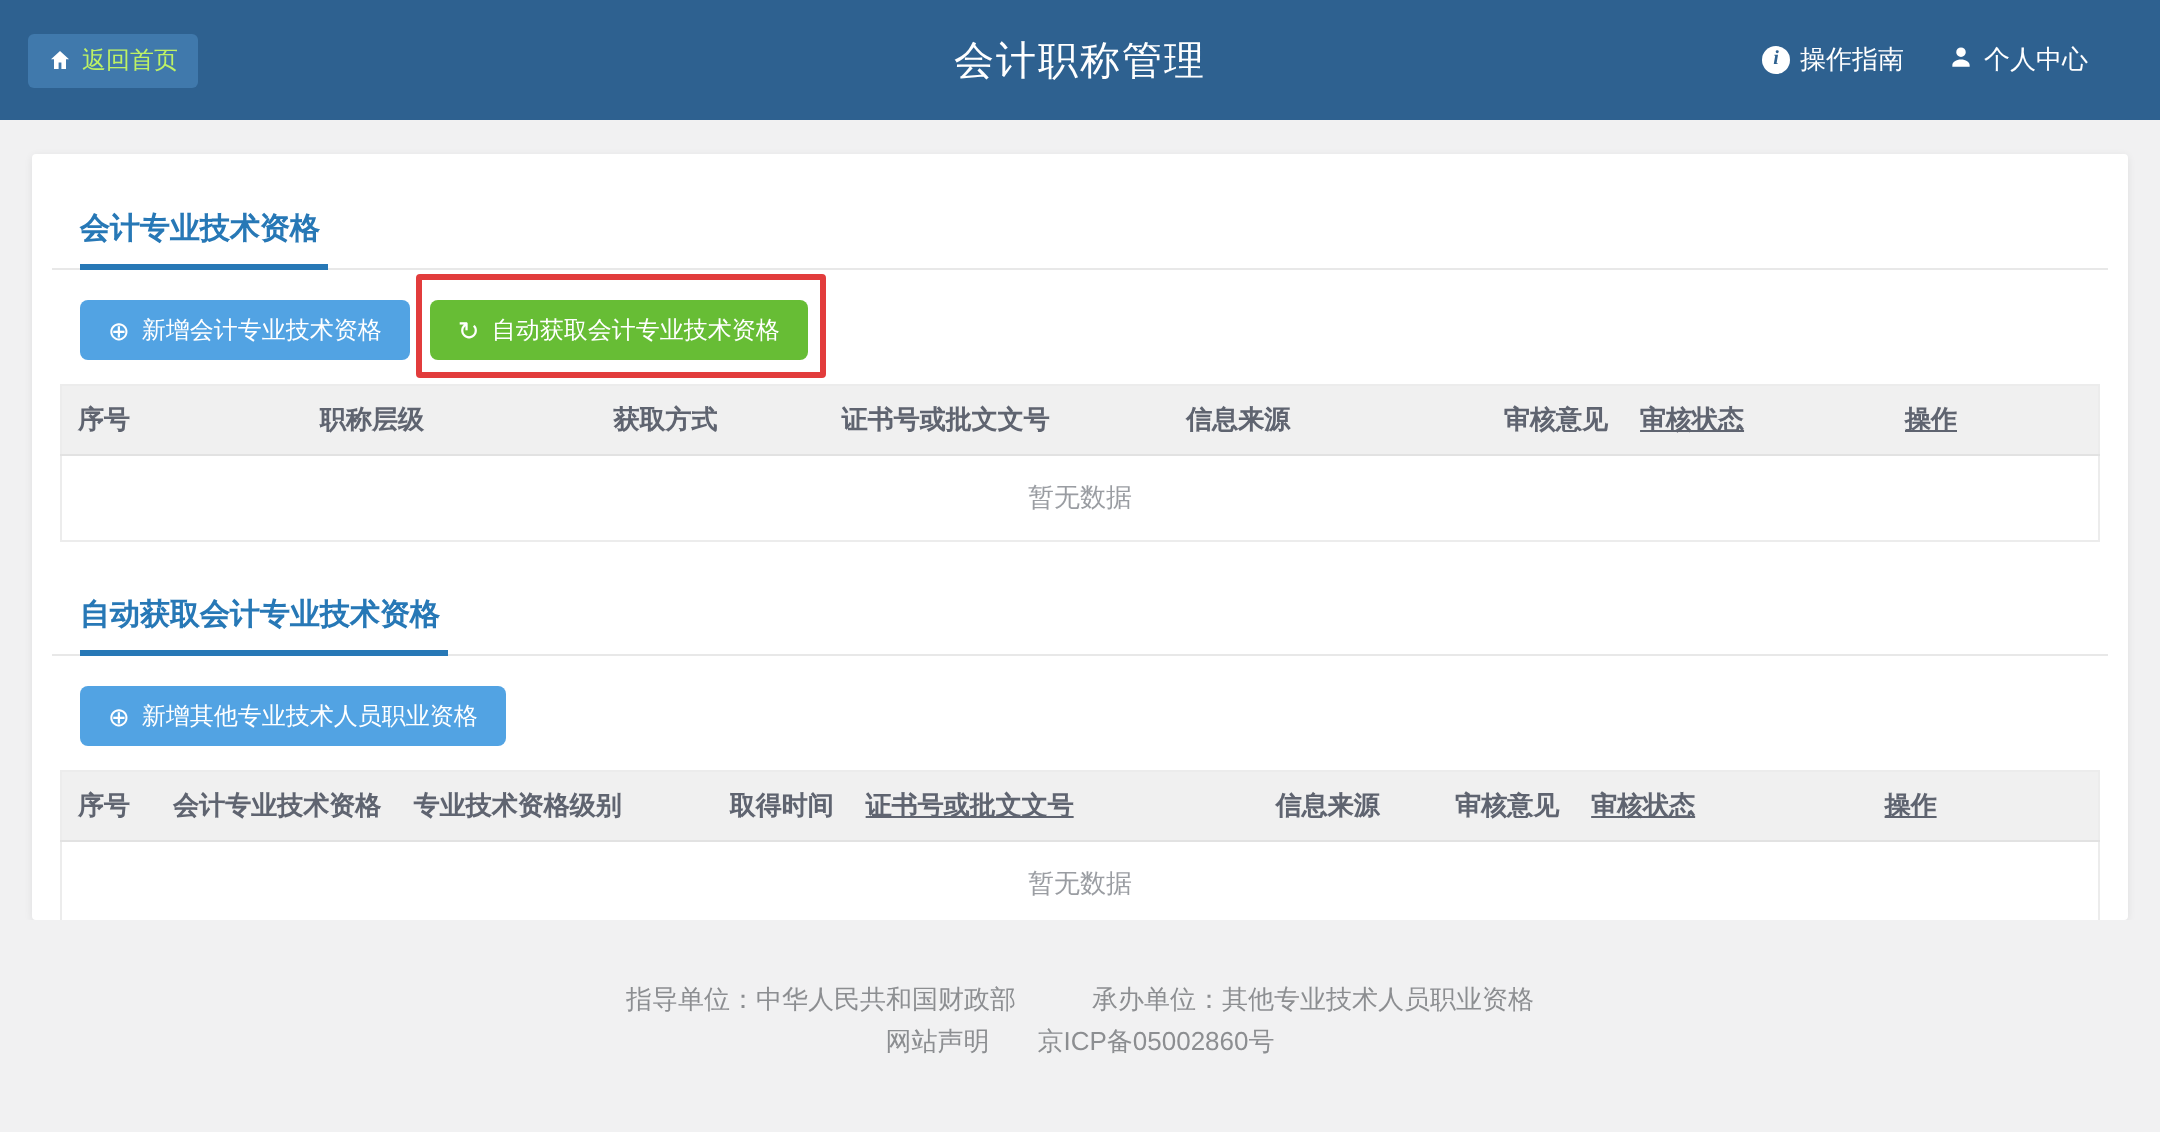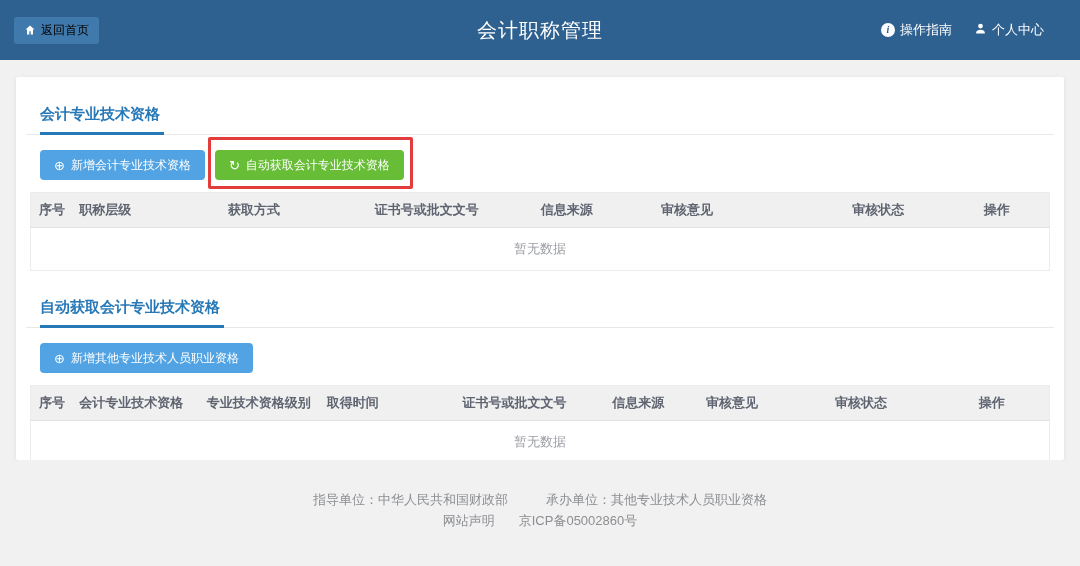--- a/index.html
+++ b/index.html
@@ -10,21 +10,21 @@
   }
 
   
   .app-header {
     height:60px; flex:0 0 60px; background:#2e6190; color:#fff;
     display:flex; align-items:center; position:relative;
     padding:0 36px 0 14px;
   }
   .back-btn {
     display:inline-flex; align-items:center; gap:5px;
-    background:#4079ac; border:1px solid #557; border:none; color:#000000;
+    background:#4079ac; border:1px solid #557; border:none; color:#bef264;
     font-size:12px; padding:5px 10px; border-radius:3px; cursor:pointer;
   }
   .back-btn svg { display:block; }
   .page-title {
     position:absolute; left:0; right:0; text-align:center;
     font-size:20px; font-weight:normal; letter-spacing:1px; pointer-events:none;
   }
   .header-right { margin-left:auto; display:flex; align-items:center; gap:22px; z-index:1; }
   .header-link { display:inline-flex; align-items:center; gap:5px; font-size:13px; cursor:pointer; }
   .info-badge {
@@ -58,23 +58,23 @@
     position:absolute; left:-7px; right:-9px; top:-13px; bottom:-9px;
     border:3px solid #e23c3c; border-radius:2px; pointer-events:none;
   }
 
   table.data-table {
     width:calc(100% - 8px); margin:0 4px; border-collapse:collapse;
     border:1px solid #ececec; table-layout:fixed;
   }
   .data-table th {
     background:#f0f0f0; color:#5f6470; font-size:13px; font-weight:bold;
-    text-align:left; padding:8px 8px; border-bottom:1px solid #e2e2e2; white-space:nowrap; overflow:hidden;
-  }
-  .data-table th.center { text-align:center; }
+    text-align:right; padding:8px 8px; border-bottom:1px solid #e2e2e2; white-space:nowrap; overflow:hidden;
+  }
+  .data-table th.center { text-align:left;text-decoration:underline; }
   .data-table td.empty-cell {
     text-align:center; color:#9a9da2; font-size:13px; padding:12px 8px; height:40px; background:#fff;
   }
   .section-gap { margin-top:27px; }
 
   
   .app-footer {
     flex:1; background:#f1f1f2; text-align:center; color:#8c8e91; font-size:13px;
     padding-top:30px; line-height:20px;
   }

